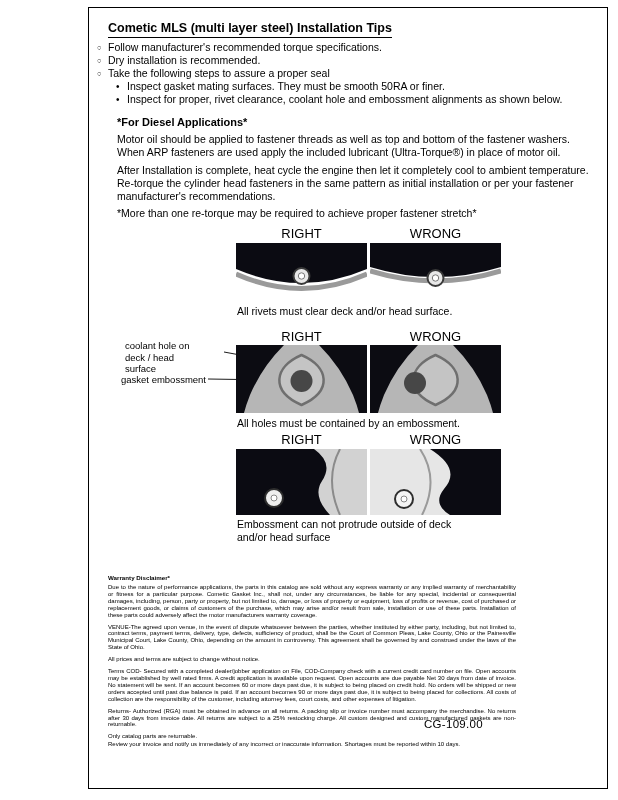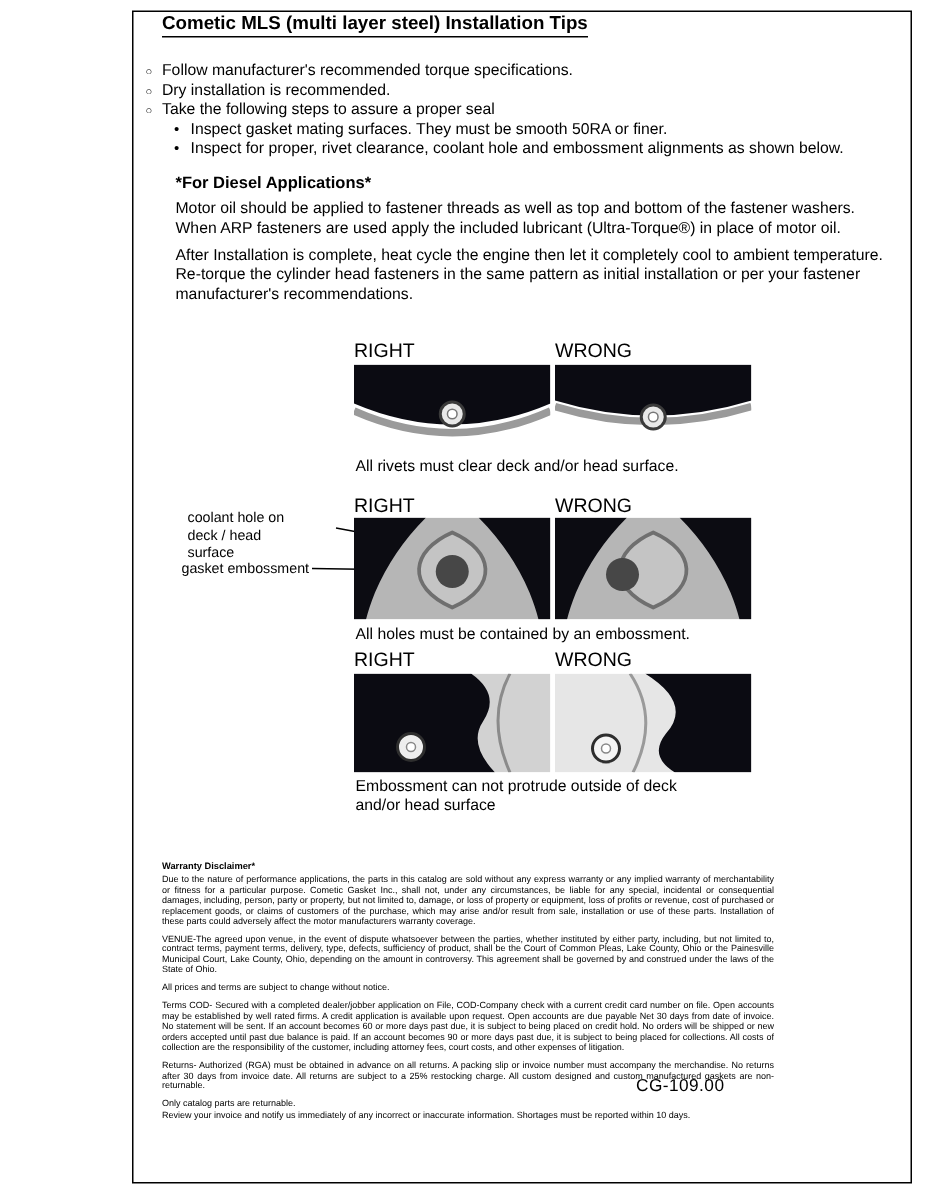--- a/index.html
+++ b/index.html
@@ -10,37 +10,37 @@
     font-family:"Liberation Sans", sans-serif;
     color:#000;
     overflow:hidden;
   }
   .border-frame{
     position:absolute;left:88px;top:7px;width:520px;height:782px;
     border:1.5px solid #000;
     box-sizing:border-box;
   }
   .title{
-    position:absolute;left:108px;top:8px;
+    position:absolute;left:108px;top:21px;
     font-size:12.5px;font-weight:bold;
     border-bottom:1.3px solid #000;padding-bottom:2px;
     white-space:nowrap;
   }
   .tips{position:absolute;left:97px;top:41px;width:480px;}
   .tip{display:flex;height:13px;font-size:10.5px;}
   .tip .marker{width:11px;flex:0 0 11px;font-size:7.5px;line-height:13px;}
   .tip .marker.dot{font-size:10px;}
   .tip.sub{margin-left:19px;}
   .tip .txt{line-height:13px;white-space:nowrap;}
   .diesel-heading{position:absolute;left:117px;top:116px;font-size:11px;font-weight:bold;}
   .para{position:absolute;left:117px;width:474px;font-size:10.5px;line-height:13px;}
   .p1{top:133px;}
   .p2{top:164px;}
   .note{position:absolute;left:117px;top:207px;font-size:10.5px;}
-  .fig-label{position:absolute;width:131px;font-size:13px;}
+  .fig-label{position:absolute;width:131px;text-align:center;font-size:13px;}
   .panel{position:absolute;width:131px;overflow:hidden;}
   .panel svg{display:block;}
   .caption{position:absolute;font-size:10.5px;line-height:12.5px;}
   .callout{position:absolute;font-size:9.5px;line-height:11.5px;}
   .callout-lines{position:absolute;left:0;top:338px;width:618px;height:60px;pointer-events:none;}
   .legal{position:absolute;left:108px;top:574px;width:408px;}
   .legal h4{margin:0 0 3px 0;font-size:6.2px;font-weight:bold;}
   .legal p{margin:0 0 5px 0;font-size:6px;line-height:6.9px;text-align:justify;}
   .doc-code{position:absolute;left:424px;top:718px;font-size:11.5px;letter-spacing:0.3px;}
 </style>
@@ -71,20 +71,21 @@
     </div>
     <div class="tip sub">
       <span class="marker dot">•</span>
       <span class="txt">Inspect for proper, rivet clearance, coolant hole and embossment alignments as shown below.</span>
     </div>
   </div>
 
   <div class="diesel-heading">*For Diesel Applications*</div>
   <div class="para p2">After Installation is complete, heat cycle the engine then let it completely cool to ambient temperature. Re-torque the cylinder head fasteners in the same pattern as initial installation or per your fastener manufacturer's recommendations.</div>
   <div class="para p1">Motor oil should be applied to fastener threads as well as top and bottom of the fastener washers. When ARP fasteners are used apply the included lubricant (Ultra-Torque®) in place of motor oil.</div>
+  <div class="note">*More than one re-torque may be required to achieve proper fastener stretch*</div>
 
   <div class="fig-label" style="left:236px;top:226px;">RIGHT</div>
   <div class="fig-label" style="left:370px;top:226px;">WRONG</div>
   <div class="panel" style="left:236px;top:243px;height:57px;">
     <svg width="131" height="57" viewBox="0 0 131 57">
       <rect width="131" height="57" fill="#ffffff"></rect>
       <path d="M0,0 H131 V26 Q65.5,54 0,26 Z" fill="#0b0b12"></path>
       <path d="M0,31 Q65.5,60 131,31" fill="none" stroke="#9a9a9a" stroke-width="5"></path>
       <circle cx="65.5" cy="33" r="8" fill="#e8e8e8" stroke="#3a3a3a" stroke-width="2"></circle>
       <circle cx="65.5" cy="33" r="3.2" fill="#ffffff" stroke="#777777" stroke-width="1"></circle>

